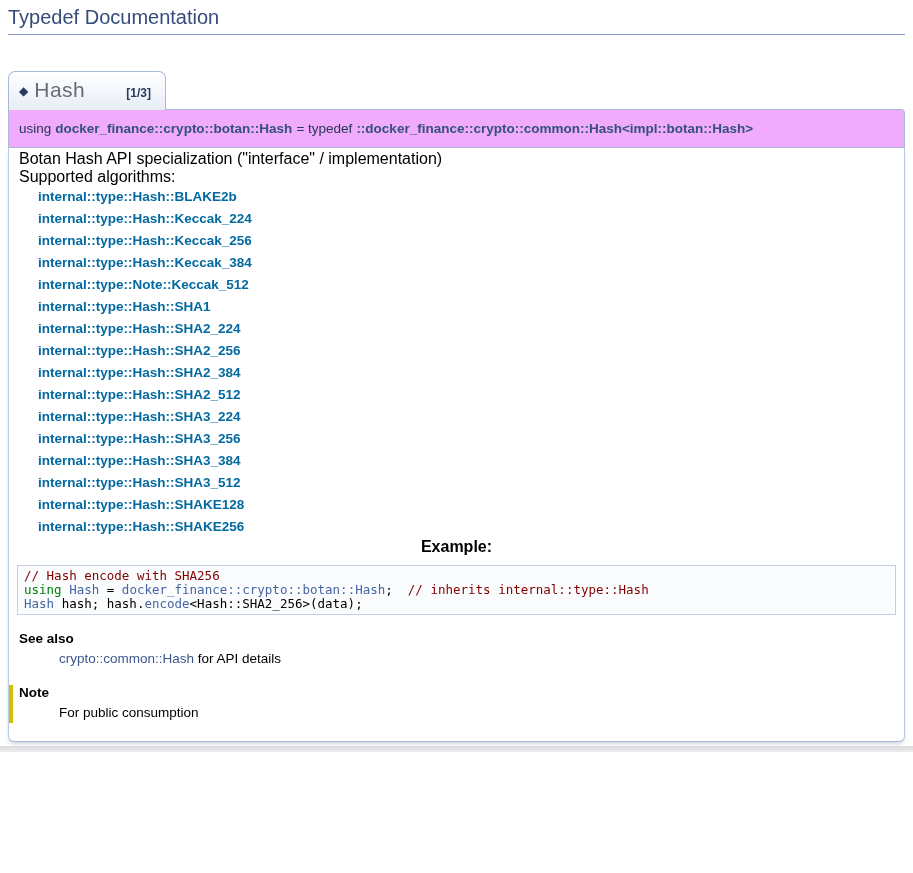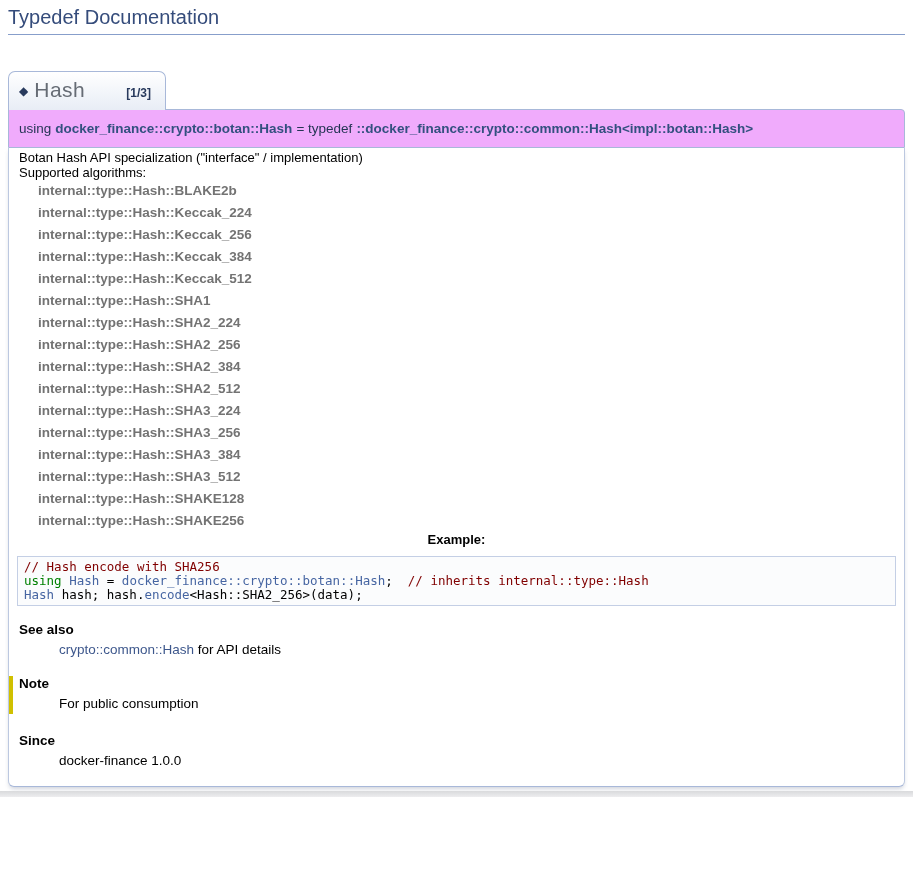--- a/index.html
+++ b/index.html
@@ -79,30 +79,30 @@
   .memdoc {
     background: #ffffff;
     border-left: 1px solid #BCC8E0;
     border-right: 1px solid #BCC8E0;
     border-bottom: 1px solid #A8B8D9;
     border-radius: 0 0 6px 6px;
     padding: 2px 10px 18px 10px;
     box-shadow: 0 3px 4px -1px rgba(150, 160, 180, 0.45);
   }
 
-  .memdoc p { font-size: 13px; margin: 0; }
+  .memdoc p { font-size: 16px; margin: 0; }
   .para-description { margin-top: 16px; }
   .para-supported  { margin-top: 17px; margin-bottom: 4px; }
 
   .algo-list { margin-left: 19px; }
   .algo-link {
     display: block;
     font-size: 13.5px;
     font-weight: 700;
-    color: #737373;
+    color: #0369a1;
     line-height: 22px;
     text-decoration: none;
     cursor: pointer;
   }
 
   .example-label { font-weight: 700; margin-top: 23px; text-align: center; }
 
   .fragment {
     margin: 9px -2px 2px -2px;
     border: 1px solid #C4CFE5;
@@ -165,21 +165,21 @@
 
     <p class="para-description">Botan Hash API specialization ("interface" / implementation)</p>
 
     <p class="para-supported">Supported algorithms:</p>
 
     <div class="algo-list">
         <a class="algo-link">internal::type::Hash::BLAKE2b</a>
         <a class="algo-link">internal::type::Hash::Keccak_224</a>
         <a class="algo-link">internal::type::Hash::Keccak_256</a>
         <a class="algo-link">internal::type::Hash::Keccak_384</a>
-        <a class="algo-link">internal::type::Hash::Keccak_512</a>
+        <a class="algo-link">internal::type::Note::Keccak_512</a>
         <a class="algo-link">internal::type::Hash::SHA1</a>
         <a class="algo-link">internal::type::Hash::SHA2_224</a>
         <a class="algo-link">internal::type::Hash::SHA2_256</a>
         <a class="algo-link">internal::type::Hash::SHA2_384</a>
         <a class="algo-link">internal::type::Hash::SHA2_512</a>
         <a class="algo-link">internal::type::Hash::SHA3_224</a>
         <a class="algo-link">internal::type::Hash::SHA3_256</a>
         <a class="algo-link">internal::type::Hash::SHA3_384</a>
         <a class="algo-link">internal::type::Hash::SHA3_512</a>
         <a class="algo-link">internal::type::Hash::SHAKE128</a>
@@ -197,21 +197,17 @@
     <dl>
       <dt>See also</dt>
       <dd><span class="see-also-link">crypto::common::Hash</span><span> for API details</span></dd>
     </dl>
 
     <dl class="note-section">
       <dt>Note</dt>
       <dd>For public consumption</dd>
     </dl>
 
-    <dl class="since-section">
-      <dt>Since</dt>
-      <dd>docker-finance 1.0.0</dd>
-    </dl>
 
   </div>
 </div>
 
 <div class="page-footer"></div>
 
 </body></html>

